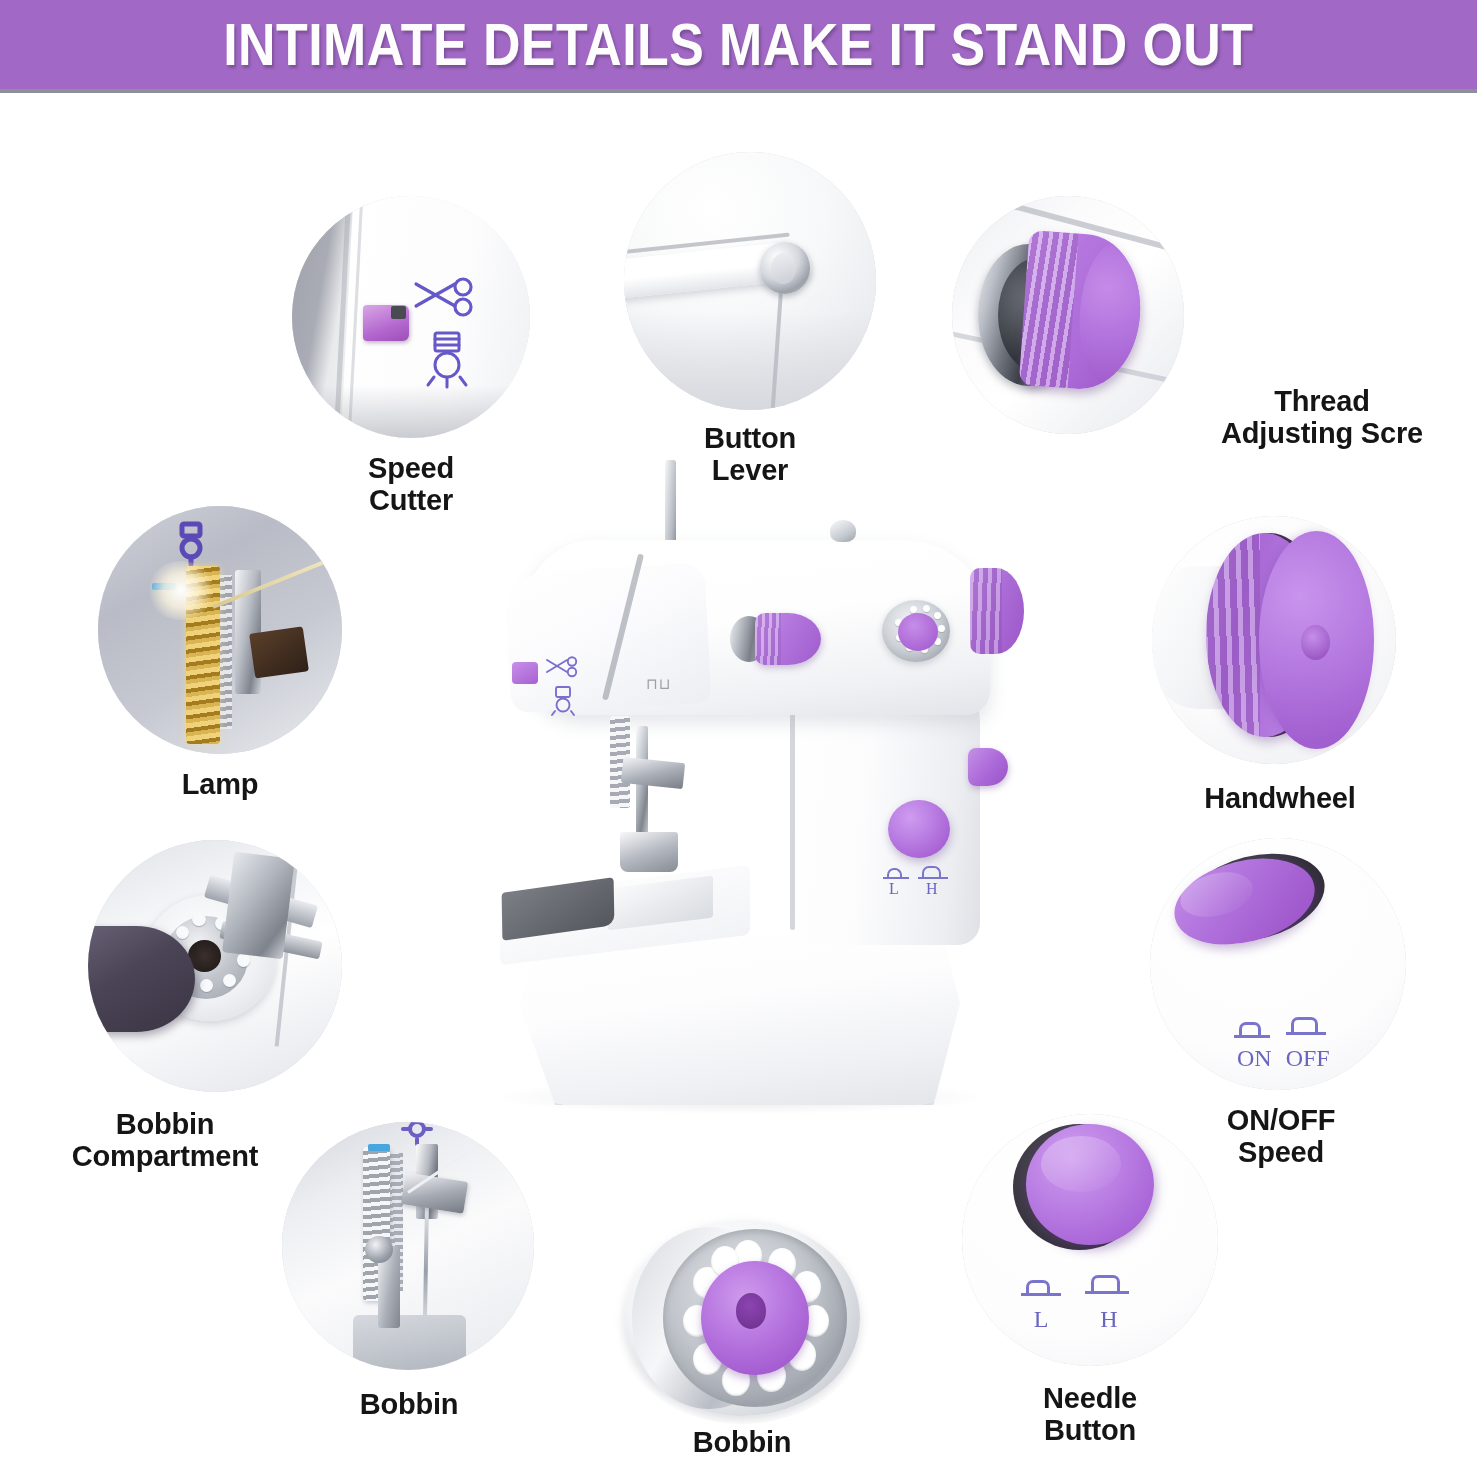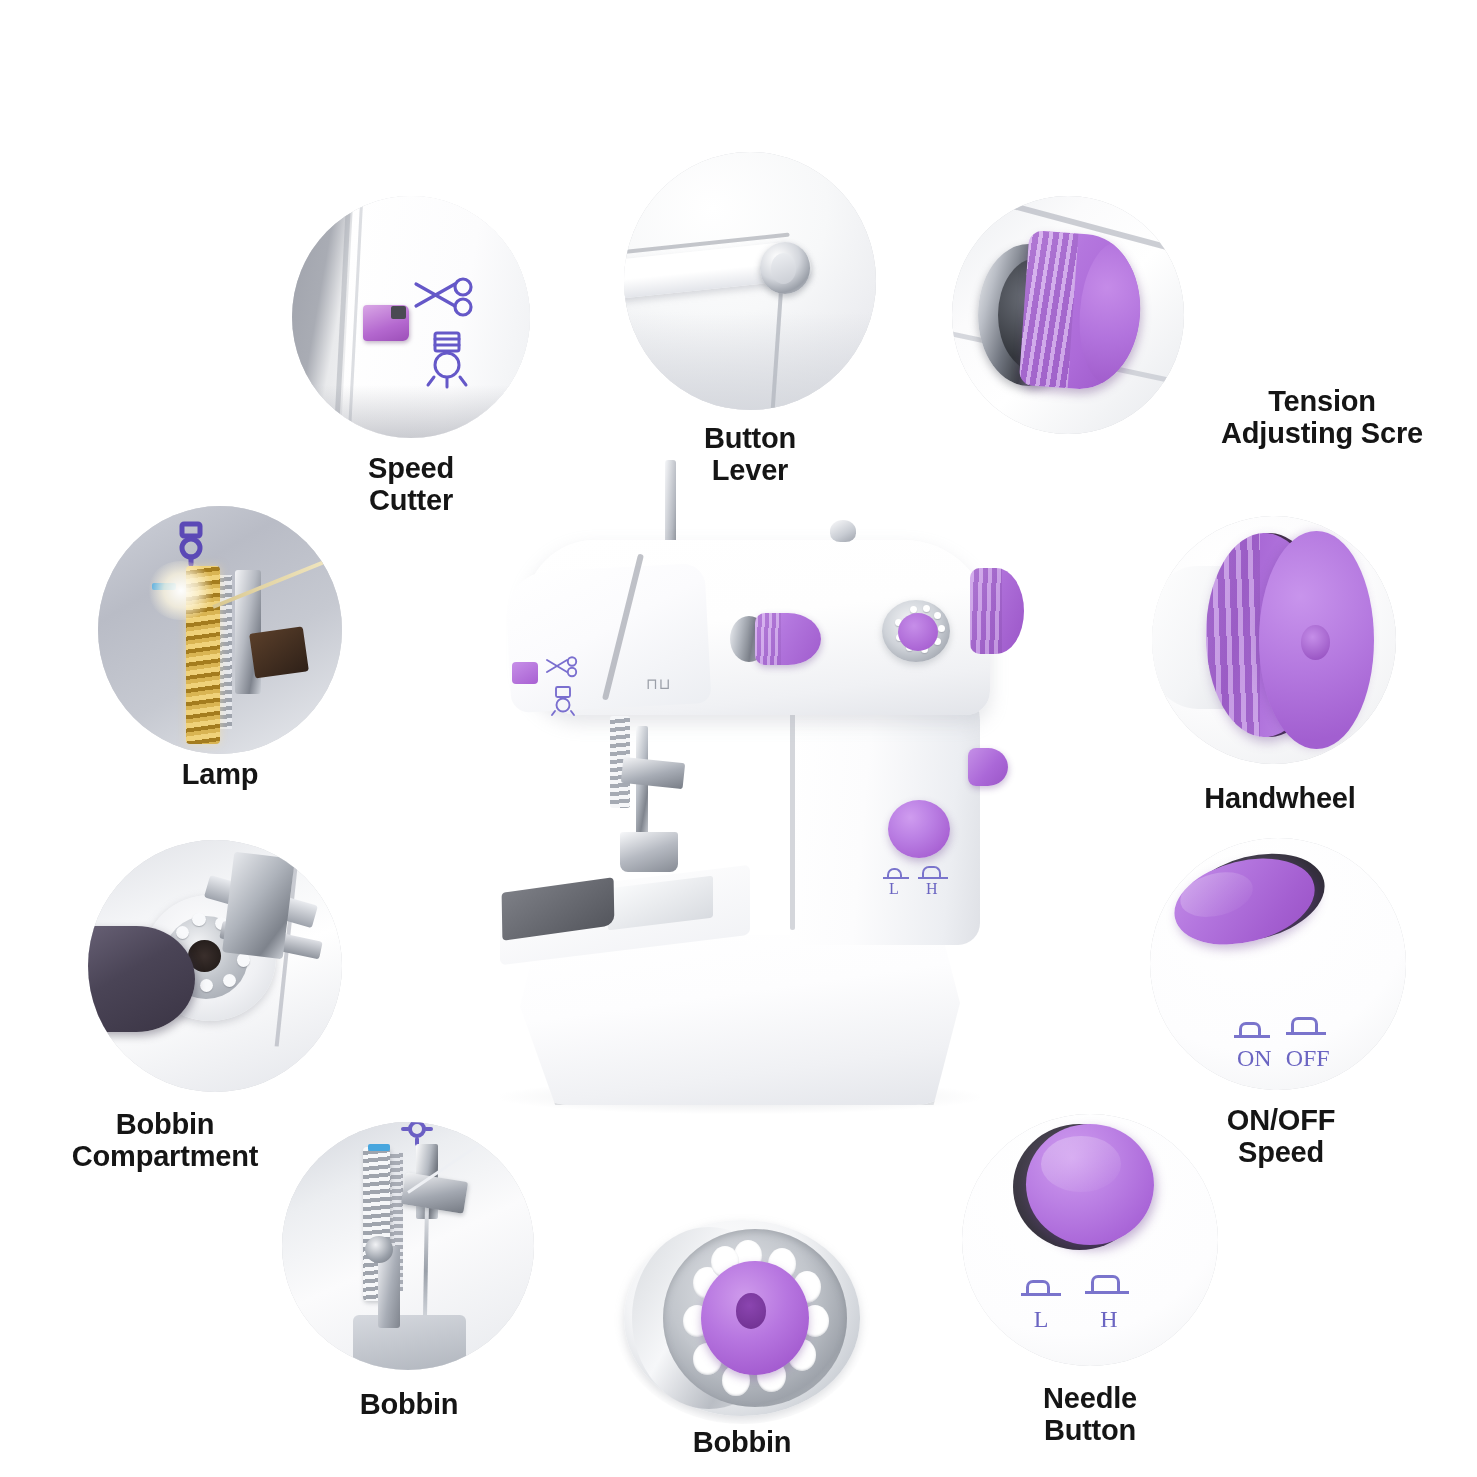--- a/index.html
+++ b/index.html
@@ -425,20 +425,23 @@
   .m-shadow {
     position:absolute; left:10px; top:600px; width:480px; height:34px;
     background: radial-gradient(ellipse at center, rgba(160,163,172,0.28) 0%, rgba(255,255,255,0) 72%);
   }
 </style>
 </head>
 <body>
 
 <div id="stage">
 
+  <div class="banner">
+    <div class="banner-title">INTIMATE DETAILS MAKE IT STAND OUT</div>
+  </div>
 
   <div class="callout" style="left:292px; top:196px;">
     <div class="circle" style="width:238px; height:242px;">
       <div class="inner">
         <div class="tc-bg"></div>
         <div class="tc-panel"></div>
         <div class="tc-seam"></div>
         <div class="tc-seam2"></div>
         <div class="tc-shadow"></div>
         <div class="tc-tab"></div>
@@ -489,21 +492,21 @@
         <div class="ts-edge"></div>
         <div class="ts-edge2"></div>
         <div class="ts-metal"></div>
         <div class="ts-metal2"></div>
         <div class="ts-knob">
           <div class="ribs"></div>
           <div class="face"></div>
         </div>
       </div>
     </div>
-    <div class="label center" style="left:370px; top:189px; width:300px;">Tension
+    <div class="label center" style="left:370px; top:189px; width:300px;">Thread
 Adjusting Scre</div>
   </div>
 
   <div class="callout" style="left:98px; top:506px;">
     <div class="circle" style="width:244px; height:248px;">
       <div class="inner">
         <div class="lp-bg"></div>
         <svg class="lp-ico" style="width:40px; height:46px;" viewBox="0 0 40 46">
           <g fill="none" stroke="#5b49b6" stroke-width="5" stroke-linecap="round">
             <rect x="11" y="3" width="18" height="12" rx="2"></rect>
@@ -513,21 +516,21 @@
         </svg>
         <div class="lp-spring2"></div>
         <div class="lp-spring"></div>
         <div class="lp-rod"></div>
         <div class="lp-dark"></div>
         <div class="lp-thread"></div>
         <div class="lp-blue"></div>
         <div class="lp-glow"></div>
       </div>
     </div>
-    <div class="label center" style="left:122px; top:252px;">Lamp</div>
+    <div class="label center" style="left:122px; top:262px;">Lamp</div>
   </div>
 
   <div class="callout" style="left:1152px; top:516px;">
     <div class="circle" style="width:244px; height:248px;">
       <div class="inner">
         <div class="hw-bg"></div>
         <div class="hw-body"></div>
         <div class="hw-dark"></div>
         <div class="hw-wheel">
           <div class="ribs"></div>

